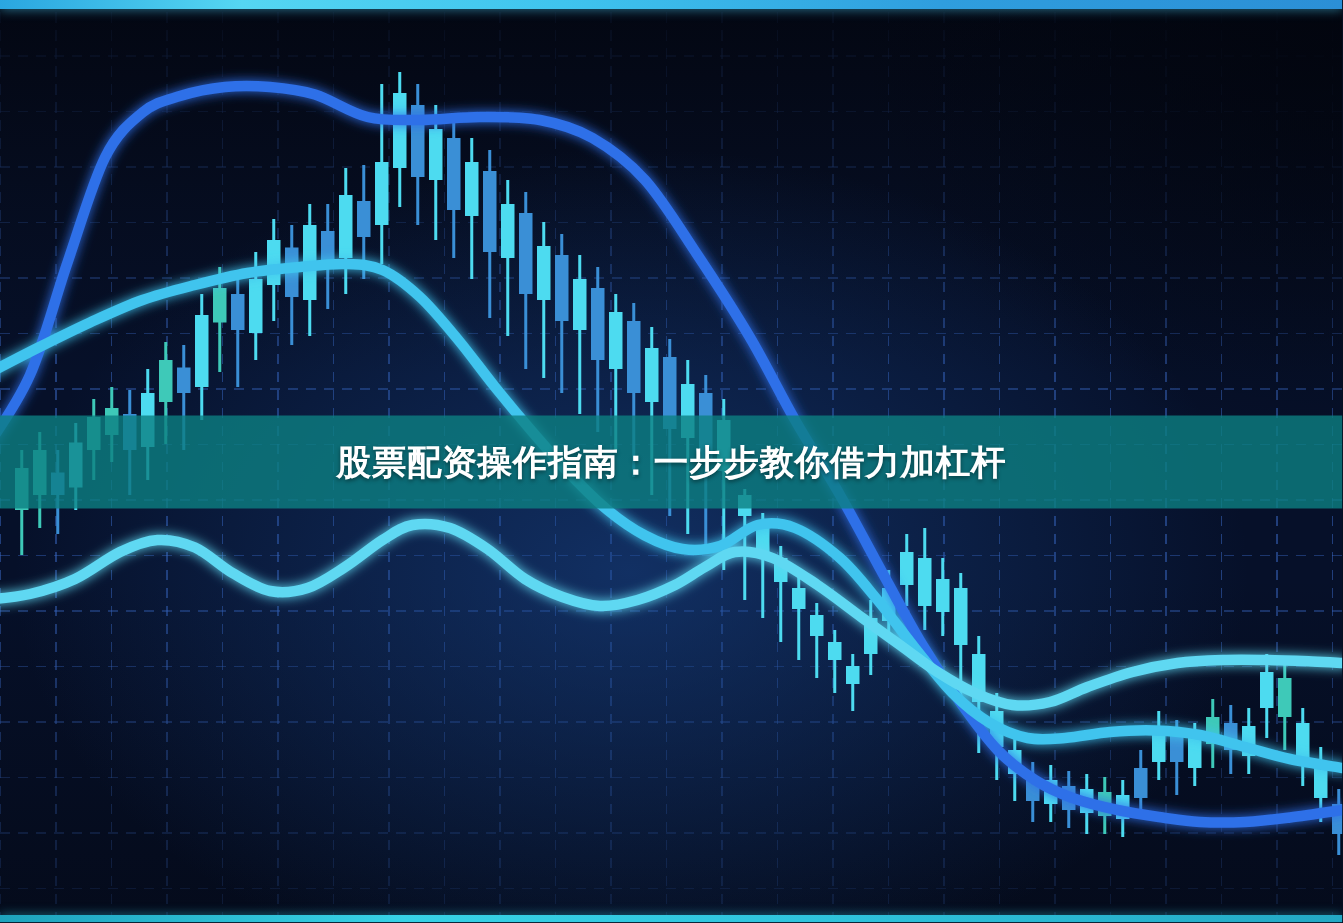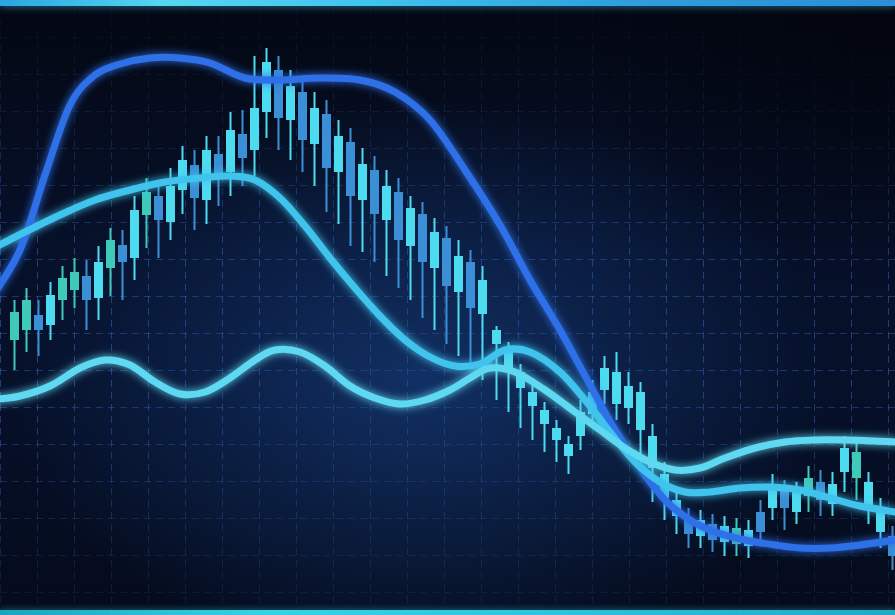--- a/index.html
+++ b/index.html
@@ -232,14 +232,17 @@
     <g id="curves" filter="url(#softglow)">
         <path d="M -10 300 C -5 291.6666666666667, 10.833333333333334 270.8333333333333, 20 250 C 29.166666666666664 229.16666666666666, 36.666666666666664 199.16666666666666, 45 175 C 53.333333333333336 150.83333333333334, 61.666666666666664 121.66666666666667, 70 105 C 78.33333333333333 88.33333333333333, 86.66666666666667 81.83333333333333, 95 75 C 103.33333333333333 68.16666666666667, 110.83333333333333 66.83333333333333, 120 64 C 129.16666666666666 61.166666666666664, 140 59, 150 58 C 160 57, 170 57.166666666666664, 180 58 C 190 58.833333333333336, 199.16666666666666 59.666666666666664, 210 63 C 220.83333333333334 66.33333333333333, 233.33333333333334 75.16666666666667, 245 78 C 256.6666666666667 80.83333333333333, 267.5 80, 280 80 C 292.5 80, 306.6666666666667 78, 320 78 C 333.3333333333333 78, 347.5 77.66666666666667, 360 80 C 372.5 82.33333333333333, 383.3333333333333 85.33333333333333, 395 92 C 406.6666666666667 98.66666666666667, 418.3333333333333 107, 430 120 C 441.6666666666667 133, 453.3333333333333 152.5, 465 170 C 476.6666666666667 187.5, 489.1666666666667 206.66666666666666, 500 225 C 510.8333333333333 243.33333333333334, 520 262.5, 530 280 C 540 297.5, 550 312.5, 560 330 C 570 347.5, 580.8333333333334 368.3333333333333, 590 385 C 599.1666666666666 401.6666666666667, 606.6666666666666 416.1666666666667, 615 430 C 623.3333333333334 443.8333333333333, 631.6666666666666 456.3333333333333, 640 468 C 648.3333333333334 479.6666666666667, 656.6666666666666 491.3333333333333, 665 500 C 673.3333333333334 508.6666666666667, 681.6666666666666 514.6666666666666, 690 520 C 698.3333333333334 525.3333333333334, 705.8333333333334 528.6666666666666, 715 532 C 724.1666666666666 535.3333333333334, 735 537.8333333333334, 745 540 C 755 542.1666666666666, 765.8333333333334 543.6666666666666, 775 545 C 784.1666666666666 546.3333333333334, 790.8333333333334 547.5, 800 548 C 809.1666666666666 548.5, 820 548.5, 830 548 C 840 547.5, 849.1666666666666 546.3333333333334, 860 545 C 870.8333333333334 543.6666666666666, 889.1666666666666 540.8333333333334, 895 540" fill="none" stroke="#2f6fe8" stroke-width="7" stroke-linecap="round" stroke-linejoin="round"></path>
         <path d="M -10 250 C -4.166666666666667 247, 13.333333333333334 237.83333333333334, 25 232 C 36.666666666666664 226.16666666666666, 48.333333333333336 220.33333333333334, 60 215 C 71.66666666666667 209.66666666666666, 83.33333333333333 204.16666666666666, 95 200 C 106.66666666666667 195.83333333333334, 118.33333333333333 193, 130 190 C 141.66666666666666 187, 153.33333333333334 184, 165 182 C 176.66666666666666 180, 189.16666666666666 179, 200 178 C 210.83333333333334 177, 220.83333333333334 175.66666666666666, 230 176 C 239.16666666666666 176.33333333333334, 246.66666666666666 176.33333333333334, 255 180 C 263.3333333333333 183.66666666666666, 271.6666666666667 190.33333333333334, 280 198 C 288.3333333333333 205.66666666666666, 296.6666666666667 216, 305 226 C 313.3333333333333 236, 321.6666666666667 247.66666666666666, 330 258 C 338.3333333333333 268.3333333333333, 346.6666666666667 278.3333333333333, 355 288 C 363.3333333333333 297.6666666666667, 371.6666666666667 307.3333333333333, 380 316 C 388.3333333333333 324.6666666666667, 396.6666666666667 333.1666666666667, 405 340 C 413.3333333333333 346.8333333333333, 421.6666666666667 352.6666666666667, 430 357 C 438.3333333333333 361.3333333333333, 446.6666666666667 364.8333333333333, 455 366 C 463.3333333333333 367.1666666666667, 471.6666666666667 366.6666666666667, 480 364 C 488.3333333333333 361.3333333333333, 496.6666666666667 352, 505 350 C 513.3333333333334 348, 520.8333333333334 348.3333333333333, 530 352 C 539.1666666666666 355.6666666666667, 550.8333333333334 364, 560 372 C 569.1666666666666 380, 576.6666666666666 390, 585 400 C 593.3333333333334 410, 601.6666666666666 421.6666666666667, 610 432 C 618.3333333333334 442.3333333333333, 626.6666666666666 453.6666666666667, 635 462 C 643.3333333333334 470.3333333333333, 651.6666666666666 477, 660 482 C 668.3333333333334 487, 676.6666666666666 490.3333333333333, 685 492 C 693.3333333333334 493.6666666666667, 700.8333333333334 492.6666666666667, 710 492 C 719.1666666666666 491.3333333333333, 730 488.8333333333333, 740 488 C 750 487.1666666666667, 760 486.6666666666667, 770 487 C 780 487.3333333333333, 790 488.1666666666667, 800 490 C 810 491.8333333333333, 820 495.3333333333333, 830 498 C 840 500.6666666666667, 849.1666666666666 503.6666666666667, 860 506 C 870.8333333333334 508.3333333333333, 889.1666666666666 511, 895 512" fill="none" stroke="#3fc4ee" stroke-width="7" stroke-linecap="round" stroke-linejoin="round"></path>
         <path d="M -10 400 C -5 399.3333333333333, 10 398.3333333333333, 20 396 C 30 393.6666666666667, 40 390.6666666666667, 50 386 C 60 381.3333333333333, 70.83333333333333 372.3333333333333, 80 368 C 89.16666666666667 363.6666666666667, 96.66666666666667 360.5, 105 360 C 113.33333333333333 359.5, 121.66666666666667 361.3333333333333, 130 365 C 138.33333333333334 368.6666666666667, 146.66666666666666 377.1666666666667, 155 382 C 163.33333333333334 386.8333333333333, 171.66666666666666 392.3333333333333, 180 394 C 188.33333333333334 395.6666666666667, 196.66666666666666 394.6666666666667, 205 392 C 213.33333333333334 389.3333333333333, 221.66666666666666 383.3333333333333, 230 378 C 238.33333333333334 372.6666666666667, 247.5 364.6666666666667, 255 360 C 262.5 355.3333333333333, 267.5 351.3333333333333, 275 350 C 282.5 348.6666666666667, 291.6666666666667 349.3333333333333, 300 352 C 308.3333333333333 354.6666666666667, 316.6666666666667 360.3333333333333, 325 366 C 333.3333333333333 371.6666666666667, 341.6666666666667 380.6666666666667, 350 386 C 358.3333333333333 391.3333333333333, 366.6666666666667 395, 375 398 C 383.3333333333333 401, 391.6666666666667 403.6666666666667, 400 404 C 408.3333333333333 404.3333333333333, 416.6666666666667 402.3333333333333, 425 400 C 433.3333333333333 397.6666666666667, 442.5 393.6666666666667, 450 390 C 457.5 386.3333333333333, 463.3333333333333 381.6666666666667, 470 378 C 476.6666666666667 374.3333333333333, 482.5 369, 490 368 C 497.5 367, 505.8333333333333 368.3333333333333, 515 372 C 524.1666666666666 375.6666666666667, 535 383.3333333333333, 545 390 C 555 396.6666666666667, 565.8333333333334 405.3333333333333, 575 412 C 584.1666666666666 418.6666666666667, 591.6666666666666 424, 600 430 C 608.3333333333334 436, 616.6666666666666 442.6666666666667, 625 448 C 633.3333333333334 453.3333333333333, 641.6666666666666 458.3333333333333, 650 462 C 658.3333333333334 465.6666666666667, 666.6666666666666 469, 675 470 C 683.3333333333334 471, 691.6666666666666 470, 700 468 C 708.3333333333334 466, 715.8333333333334 461.3333333333333, 725 458 C 734.1666666666666 454.6666666666667, 745 450.6666666666667, 755 448 C 765 445.3333333333333, 775 443.3333333333333, 785 442 C 795 440.6666666666667, 805 440.3333333333333, 815 440 C 825 439.6666666666667, 835 439.8333333333333, 845 440 C 855 440.1666666666667, 866.6666666666666 440.6666666666667, 875 441 C 883.3333333333334 441.3333333333333, 891.6666666666666 441.8333333333333, 895 442" fill="none" stroke="#5fd8f2" stroke-width="7" stroke-linecap="round" stroke-linejoin="round"></path>
       </g>
   </svg>
 
   <div class="edge-top"></div>
   <div class="edge-bottom"></div>
 
+  <div class="band">
+    <div class="band-title">股票配资操作指南：一步步教你借力加杠杆</div>
+  </div>
 
 </div>
 
 </body></html>

